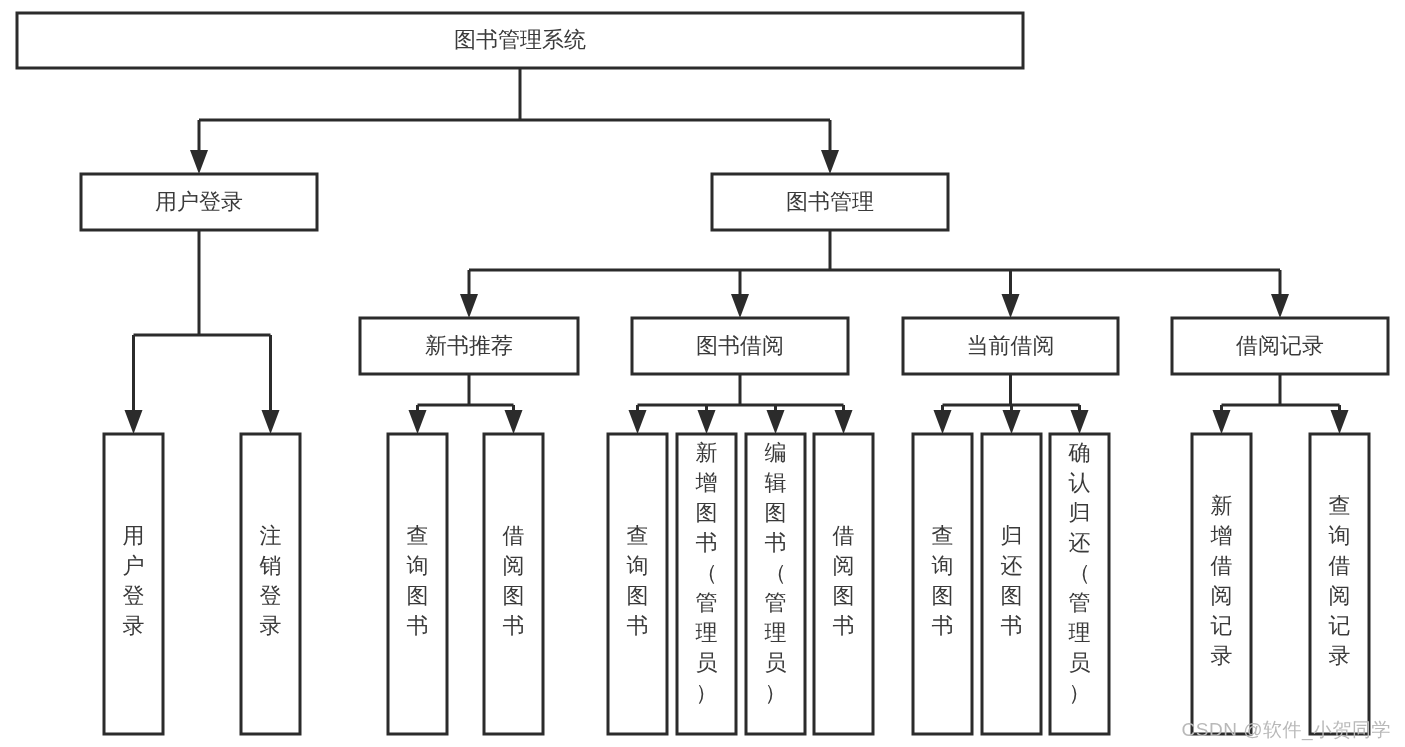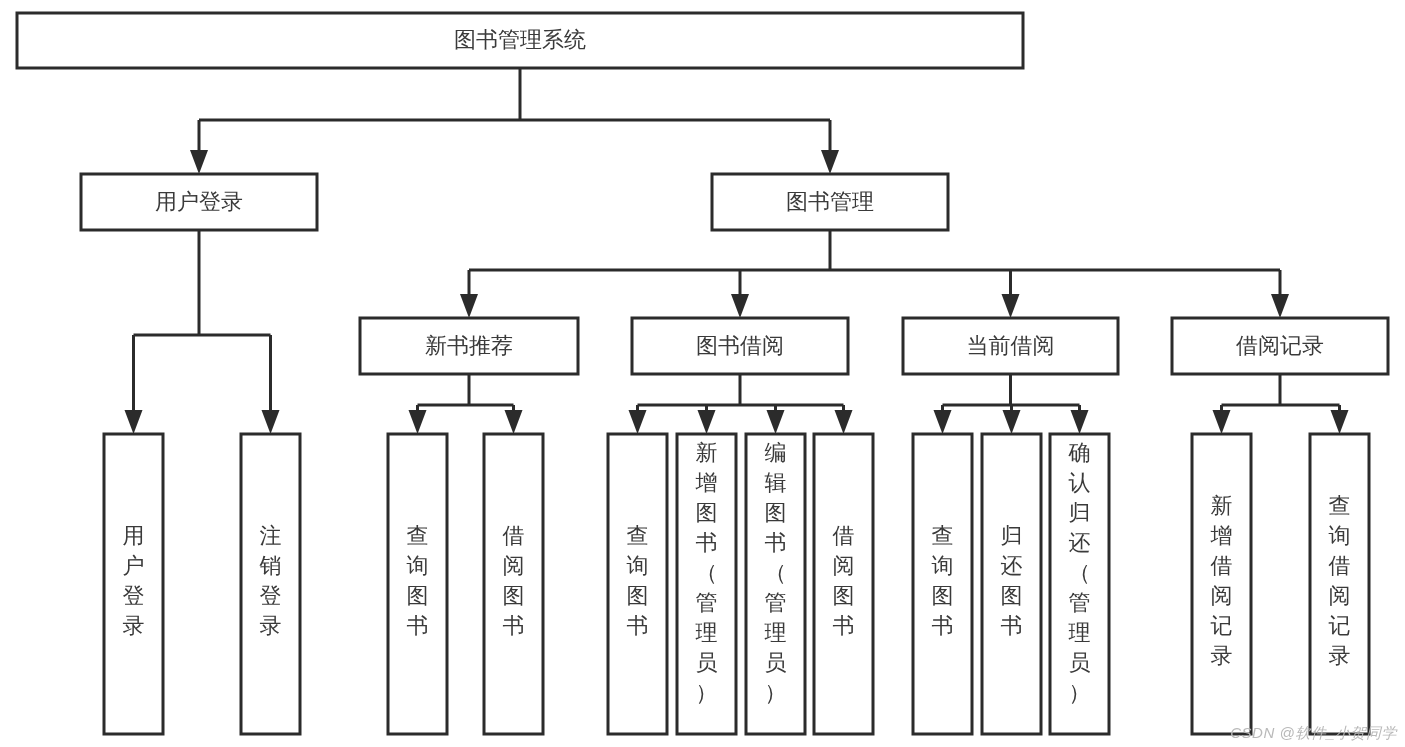--- a/index.html
+++ b/index.html
@@ -41,29 +41,28 @@
     stroke: #2b2b2b;
     stroke-width: 3;
     fill: none;
   }
   .arrow-head {
     fill: #2b2b2b;
     stroke: none;
   }
   .watermark {
     position: absolute;
-    right: 8px;
+    right: 14px;
     bottom: 4px;
     color: #b9b9b9;
-    font-size: 15px;
+    font-size: 19px;
     font-family: "Liberation Sans", "DejaVu Sans", sans-serif;
     letter-spacing: 0.5px;
     white-space: nowrap;
     user-select: none;
-    font-style: italic;
   }
 </style>
 </head>
 <body>
 
 <svg id="diagram" viewBox="0 0 1405 747">
   <g id="edges-layer">
       <g>
         <path d="M 520 68 L 520 120" class="edge-line"></path>
         <path d="M 199 120 L 830 120" class="edge-line"></path>

